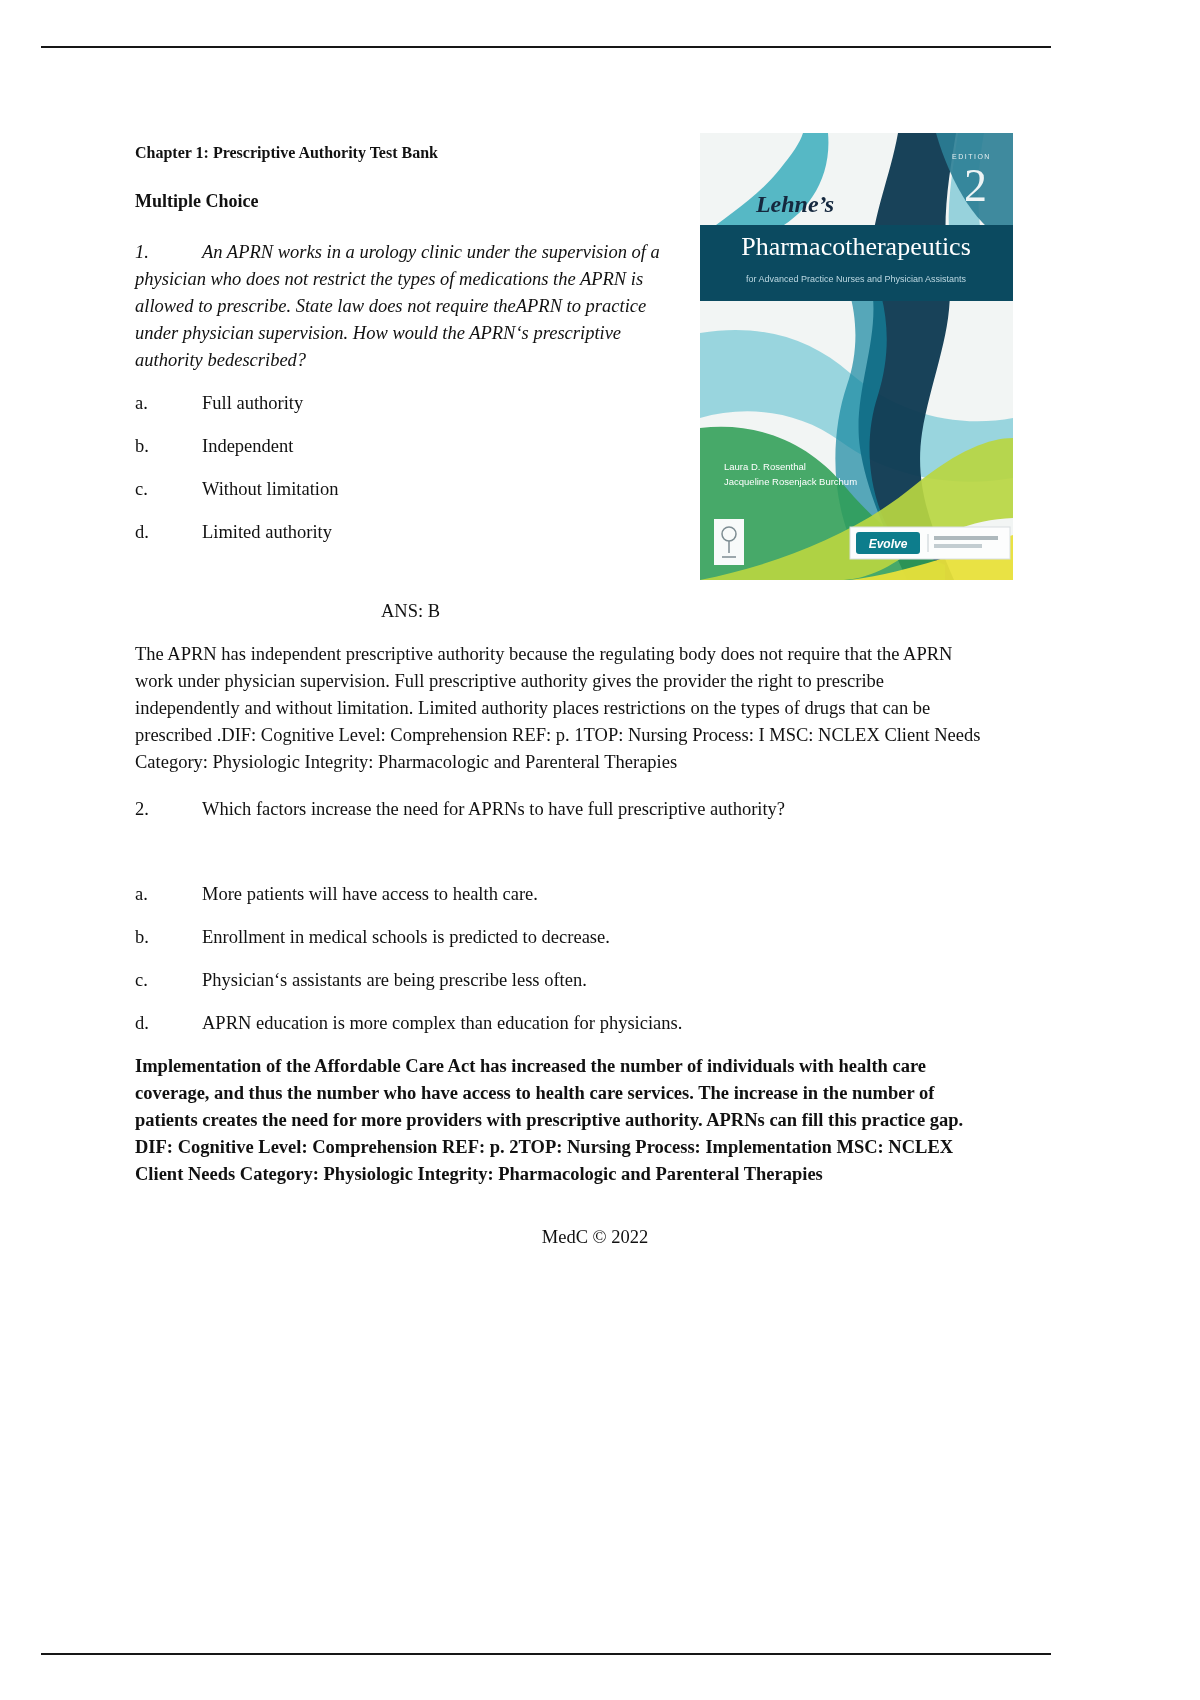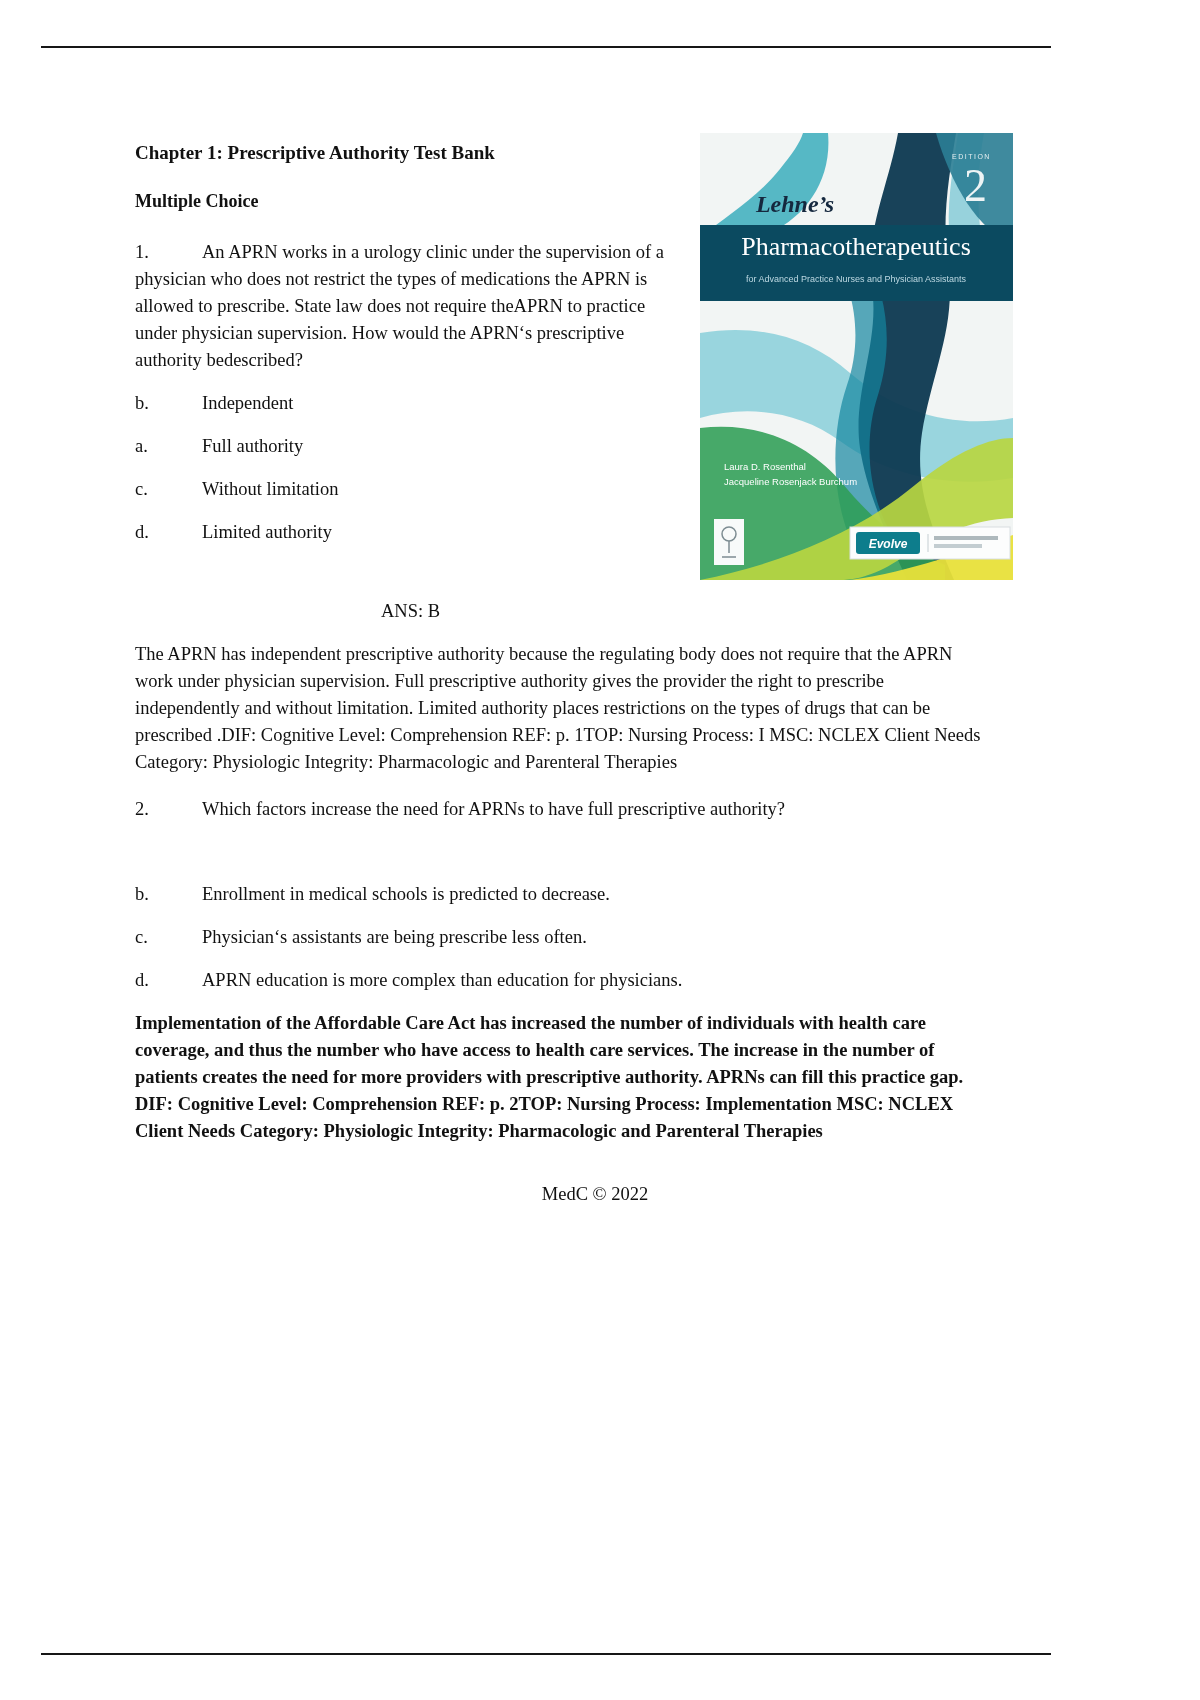--- a/index.html
+++ b/index.html
@@ -5,28 +5,28 @@
   html,body{margin:0;padding:0;background:#ffffff;}
   .page{
     position:relative;width:1200px;height:1700px;background:#ffffff;
     font-family:"Liberation Serif", serif;color:#111111;
     font-size:18.5px;line-height:27px;overflow:hidden;
   }
   .rule{position:absolute;left:41px;width:1010px;height:2px;background:#161616;}
   .rule-top{top:46px;}
   .rule-bottom{top:1653px;}
   .content{position:absolute;left:135px;top:139px;width:852px;}
-  .doc-title{font-size:19px;line-height:27px;font-weight:bold;margin:0;}
+  .doc-title{font-size:16px;line-height:27px;font-weight:bold;margin:0;}
   .section-heading{font-size:18px;line-height:27px;font-weight:bold;margin:22px 0 0 0;}
   p{margin:0;}
   .cover{float:right;width:313px;height:447px;margin:-6px -26px 20px 14px;}
   .cover svg{display:block;}
   .qnum{display:inline-block;width:67px;}
   .opt-letter{display:inline-block;width:67px;}
-  .q1-text{margin-top:24px;}
+  .q1-text{margin-top:24px;font-style:italic;}
   .opts-1{margin-top:16px;}
   .opt{margin:0 0 16px 0;}
   .ans-1{margin-top:52px;text-align:center;}
   .rationale-1{margin-top:16px;}
   .q2-text{margin-top:20px;}
   .opts-2{margin-top:58px;}
   .ans-2{margin-top:62px;}
   .rationale-2{margin-top:14px;font-weight:bold;}
   .footer{margin-top:36px;margin-right:-68px;text-align:center;}
 </style>
@@ -77,32 +77,33 @@
         <rect x="234" y="411" width="48" height="4" fill="#c3cdd1"></rect>
       </svg>
     </div>
 
     <h1 class="doc-title">Chapter 1: Prescriptive Authority Test Bank</h1>
     <h2 class="section-heading">Multiple Choice</h2>
 
     <p class="q1-text"><span class="qnum">1.</span><span>An APRN works in a urology clinic under the supervision of a physician who does not restrict the types of medications the APRN is allowed to prescribe. State law does not require theAPRN to practice under physician supervision. How would the APRN‘s prescriptive authority bedescribed?</span></p>
 
     <div class="opts-1">
+      <p class="opt"><span class="opt-letter">a.</span><span>Full authority</span></p>
       <p class="opt"><span class="opt-letter">b.</span><span>Independent</span></p>
-      <p class="opt"><span class="opt-letter">a.</span><span>Full authority</span></p>
       <p class="opt"><span class="opt-letter">c.</span><span>Without limitation</span></p>
       <p class="opt"><span class="opt-letter">d.</span><span>Limited authority</span></p>
     </div>
 
     <p class="ans-1">ANS: B</p>
     <p class="rationale-1">The APRN has independent prescriptive authority because the regulating body does not require that the APRN work under physician supervision. Full prescriptive authority gives the provider the right to prescribe independently and without limitation. Limited authority places restrictions on the types of drugs that can be prescribed .DIF: Cognitive Level: Comprehension REF: p. 1TOP: Nursing Process: I MSC: NCLEX Client Needs Category: Physiologic Integrity: Pharmacologic and Parenteral Therapies</p>
 
     <p class="q2-text"><span class="qnum">2.</span><span>Which factors increase the need for APRNs to have full prescriptive authority?</span></p>
 
     <div class="opts-2">
+      <p class="opt"><span class="opt-letter">a.</span><span>More patients will have access to health care.</span></p>
       <p class="opt"><span class="opt-letter">b.</span><span>Enrollment in medical schools is predicted to decrease.</span></p>
       <p class="opt"><span class="opt-letter">c.</span><span>Physician‘s assistants are being prescribe less often.</span></p>
       <p class="opt"><span class="opt-letter">d.</span><span>APRN education is more complex than education for physicians.</span></p>
     </div>
 
     <p class="rationale-2">Implementation of the Affordable Care Act has increased the number of individuals with health care coverage, and thus the number who have access to health care services. The increase in the number of patients creates the need for more providers with prescriptive authority. APRNs can fill this practice gap. DIF: Cognitive Level: Comprehension REF: p. 2TOP: Nursing Process: Implementation MSC: NCLEX Client Needs Category: Physiologic Integrity: Pharmacologic and Parenteral Therapies</p>
 
     <p class="footer">MedC © 2022</p>
 
   </div>

